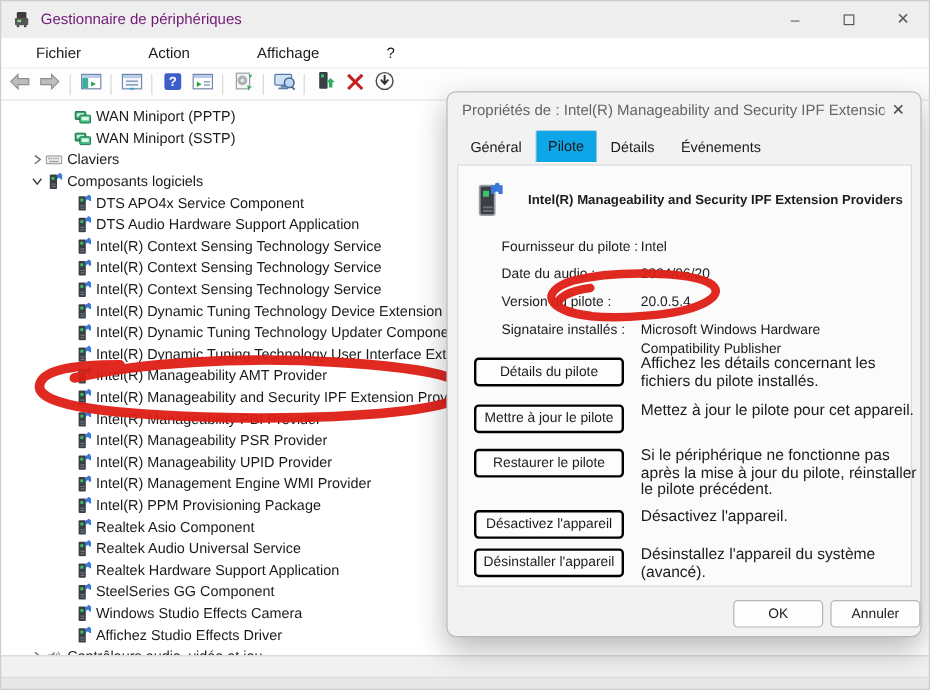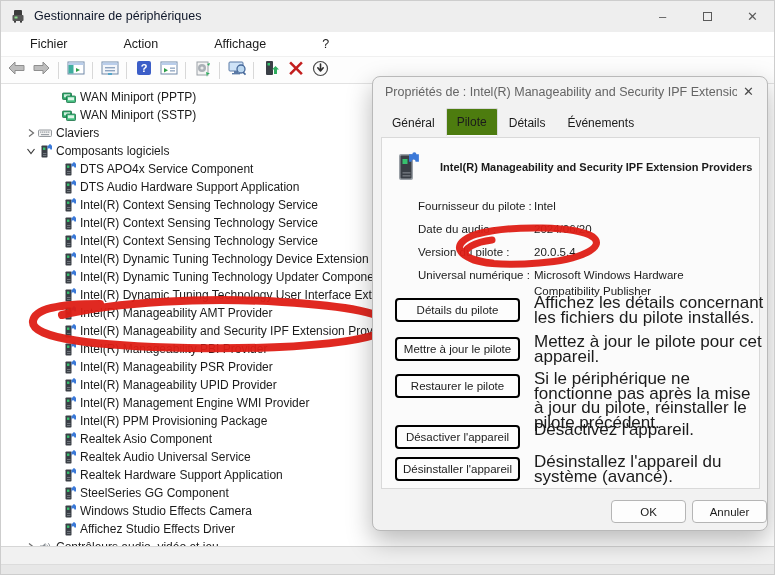--- a/index.html
+++ b/index.html
@@ -7,21 +7,21 @@
   body {
     position:relative; overflow:hidden; background:#ffffff;
     font-family:"Liberation Sans","DejaVu Sans",sans-serif;
     -webkit-font-smoothing:antialiased;
   }
   .frame { position:absolute; inset:0; box-shadow:inset 0 0 0 1px #cdcdcd; pointer-events:none; z-index:50; }
 
   
   .titlebar { position:absolute; left:0; top:0; width:775px; height:32px; background:#eeeeee; display:flex; align-items:center; }
   .titlebar .appicon { width:16px; height:16px; margin:0 8px 0 10px; }
-  .titlebar .title { font-size:12.5px; color:#0f172a; }
+  .titlebar .title { font-size:12.5px; color:#701a75; }
   .wincontrols { position:absolute; right:0; top:0; height:32px; display:flex; }
   .wincontrols .wbtn { width:45px; height:32px; display:flex; align-items:center; justify-content:center; color:#5a5a5a; font-size:13px; }
   .wbtn.maxi span { display:block; width:9px; height:9px; border:1px solid #5a5a5a; }
 
   .menubar { position:absolute; left:0; top:32px; width:775px; height:24px; background:#fff; display:flex; align-items:center; padding-left:2px; }
   .menubar .mitem { font-size:12.5px; color:#1b1b1b; padding:3px 28px; }
 
   .toolbar { position:absolute; left:0; top:56px; width:775px; height:28px; background:#fdfdfd; border-top:1px solid #f0f0f0; border-bottom:1px solid #e2e2e2; display:flex; align-items:center; padding-left:4px; }
   .tbtn { width:25px; height:22px; display:flex; align-items:center; justify-content:center; }
   .tsep { width:1px; height:17px; background:#d8d8d8; margin:0 4px; }
@@ -44,37 +44,37 @@
 
   
   .dialog { position:absolute; left:372px; top:76px; width:396px; height:455px; background:#f2f2f2;
             border:1px solid #b9b9b9; border-radius:8px; box-shadow:0 10px 26px rgba(0,0,0,.28); z-index:10; }
   .dtitlebar { position:relative; height:30px; display:flex; align-items:center; padding:0 12px; }
   .dtitle { font-size:12.5px; color:#646464; white-space:nowrap; overflow:hidden; width:352px; }
   .dclose { position:absolute; right:13px; top:7px; font-size:13px; color:#4a4a4a; }
 
   .tabstrip { display:flex; padding:4px 8px 0 8px; position:relative; z-index:2; }
   .tab { font-size:12px; color:#1b1b1b; padding:4px 10px 5px 10px; border:1px solid transparent; }
-  .tab.active { background:#4d7c0f; border-color:#d9d9d9; border-bottom-color:#fbfbfb; border-radius:2px 2px 0 0; margin-top:-3px; padding-top:6px; }
+  .tab.active { background:#0ea5e9; border-color:#d9d9d9; border-bottom-color:#fbfbfb; border-radius:2px 2px 0 0; margin-top:-3px; padding-top:6px; }
 
   .tabpanel { position:absolute; left:8px; top:60px; width:379px; height:352px; background:#fbfbfb; border:1px solid #d9d9d9; z-index:1; }
 
   .devheader { position:absolute; left:10px; top:12px; display:flex; align-items:center; }
   .devheader .dicon { width:34px; height:34px; margin-right:14px; }
   .devname { font-size:11px; color:#1b1b1b; white-space:nowrap;font-weight:bold; }
 
   .fields { position:absolute; left:10px; top:60px; width:360px; }
   .frow { display:flex; margin-bottom:6px; }
   .flabel { width:142px; font-size:11.5px; color:#1b1b1b; line-height:17px;padding-left:26px; }
   .fvalue { width:218px; font-size:11.5px; color:#1b1b1b; line-height:16px; }
 
   .drvrows { position:absolute; left:0; top:0; width:100%; height:100%; }
   .drow { position:absolute; left:13px; width:360px; }
   .drow .dbtn { position:absolute; left:0; top:2px; width:125px; height:24px; background:#fdfdfd; border:2px solid #000000; border-radius:4px; font-size:11.5px; color:#1b1b1b; display:flex; align-items:center; justify-content:center; }
-  .drow .ddesc { position:absolute; left:139px; top:0; width:230px; font-size:17px; color:#1b1b1b; line-height:14.5px; }
+  .drow .ddesc { position:absolute; left:139px; top:0; width:230px; font-size:13px; color:#1b1b1b; line-height:14.5px; }
   .drow:nth-child(1) { top:158px; }
   .drow:nth-child(2) { top:197px; }
   .drow:nth-child(3) { top:234px; }
   .drow:nth-child(4) { top:285px; }
   .drow:nth-child(5) { top:317px; }
 
   .dfooter { position:absolute; left:0; top:421px; width:100%; height:34px; }
   .okbtn, .cancelbtn { position:absolute; top:2px; width:75px; height:23px; background:#fdfdfd; border:1px solid #b5b5b5; border-radius:4px; font-size:11.5px; color:#1b1b1b; display:flex; align-items:center; justify-content:center; }
   .okbtn { left:238px; } .cancelbtn { left:319px; }
 </style>
@@ -511,39 +511,39 @@
         </div>
         <div class="frow">
           <div class="flabel">Date du audio :</div>
           <div class="fvalue">2024/06/20</div>
         </div>
         <div class="frow">
           <div class="flabel">Version du pilote :</div>
           <div class="fvalue">20.0.5.4</div>
         </div>
         <div class="frow">
-          <div class="flabel">Universal numérique :</div>
+          <div class="flabel">Signataire installés :</div>
           <div class="fvalue">Microsoft Windows Hardware Compatibility Publisher</div>
         </div>
       </div>
     <div class="drvrows">
         <div class="drow">
           <div class="dbtn">Détails du pilote</div>
           <div class="ddesc">Affichez les détails concernant les fichiers du pilote installés.</div>
         </div>
         <div class="drow">
           <div class="dbtn">Mettre à jour le pilote</div>
           <div class="ddesc">Mettez à jour le pilote pour cet appareil.</div>
         </div>
         <div class="drow">
           <div class="dbtn">Restaurer le pilote</div>
           <div class="ddesc">Si le périphérique ne fonctionne pas après la mise à jour du pilote, réinstaller le pilote précédent.</div>
         </div>
         <div class="drow">
-          <div class="dbtn">Désactiver l'appareil</div>
+          <div class="dbtn">Désactivez l'appareil</div>
           <div class="ddesc">Désactivez l'appareil.</div>
         </div>
         <div class="drow">
           <div class="dbtn">Désinstaller l'appareil</div>
           <div class="ddesc">Désinstallez l'appareil du système (avancé).</div>
         </div>
       </div>
   </div>
   <div class="dfooter">
     <div class="okbtn">OK</div>

